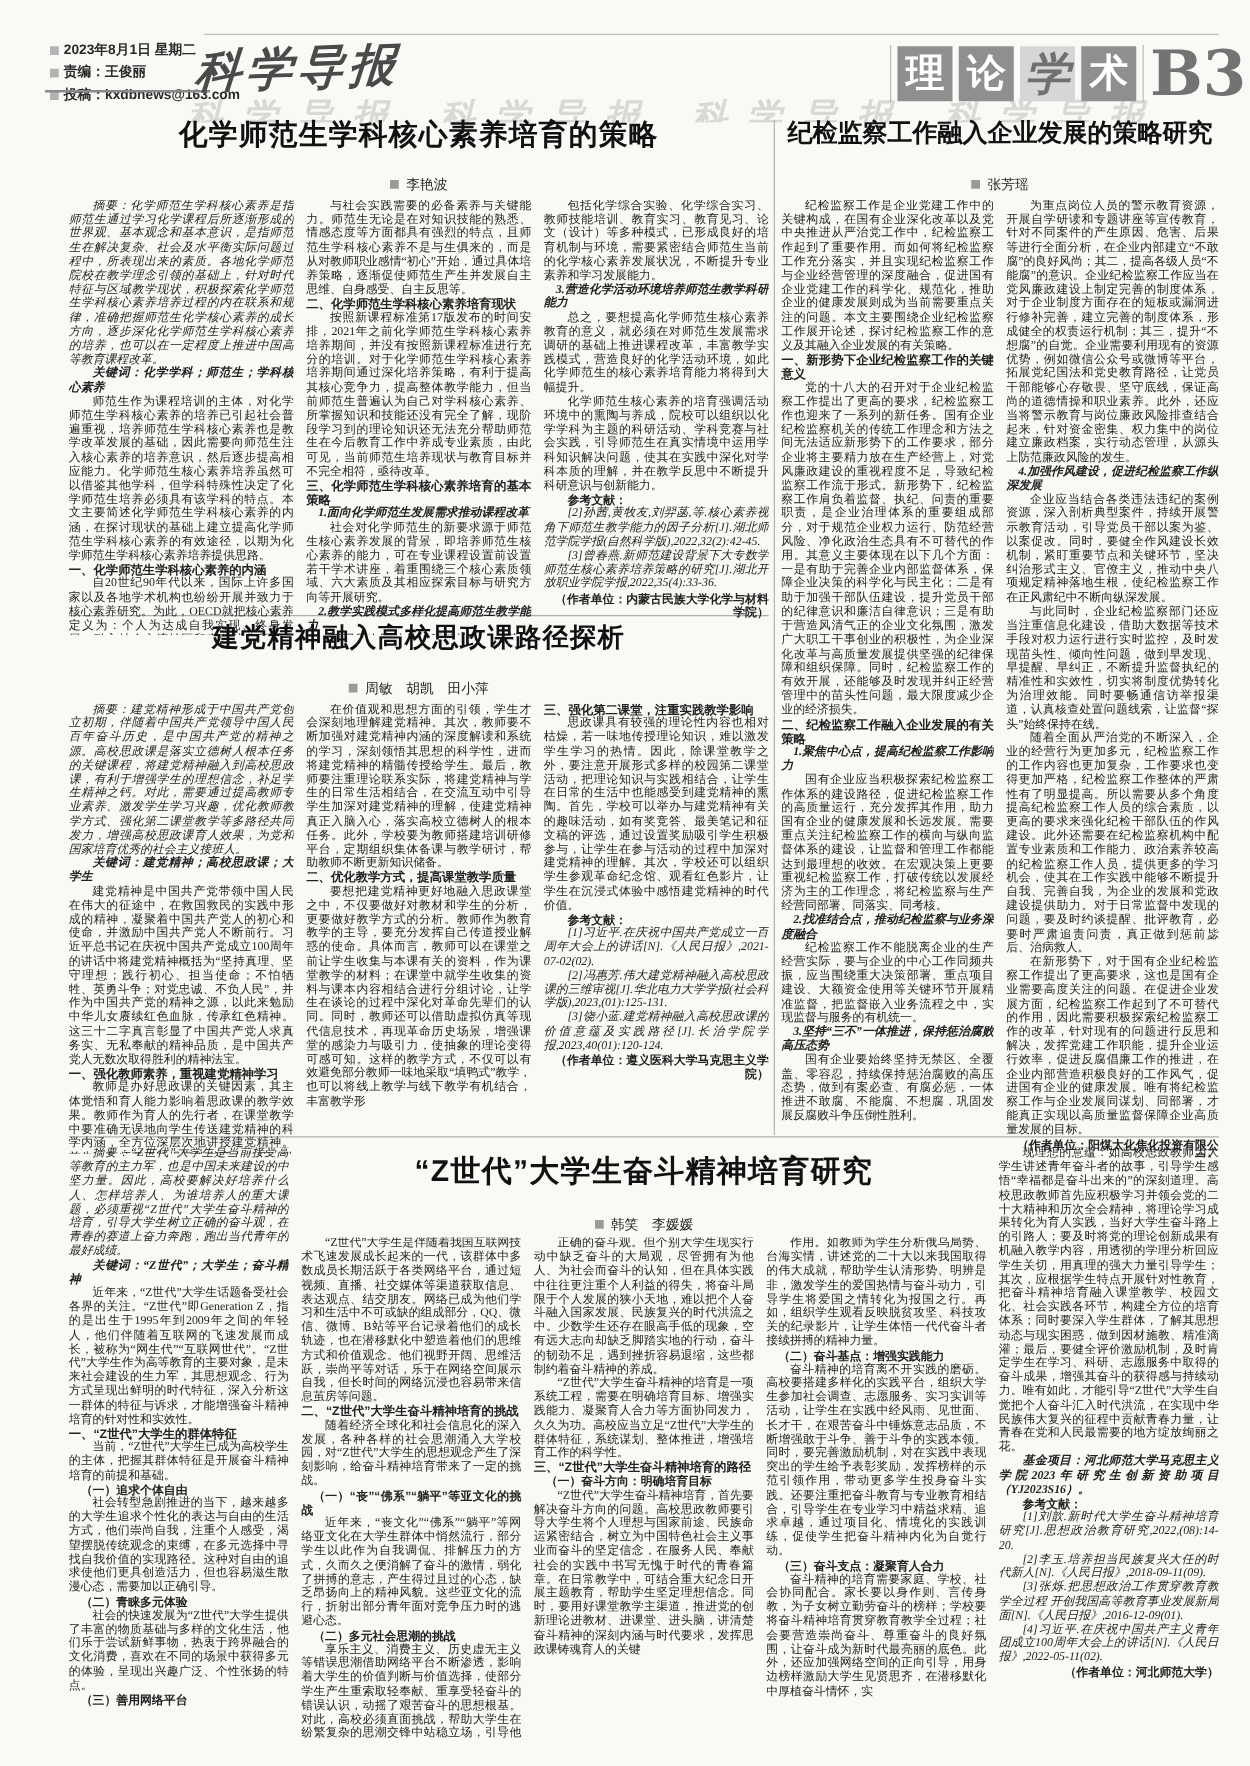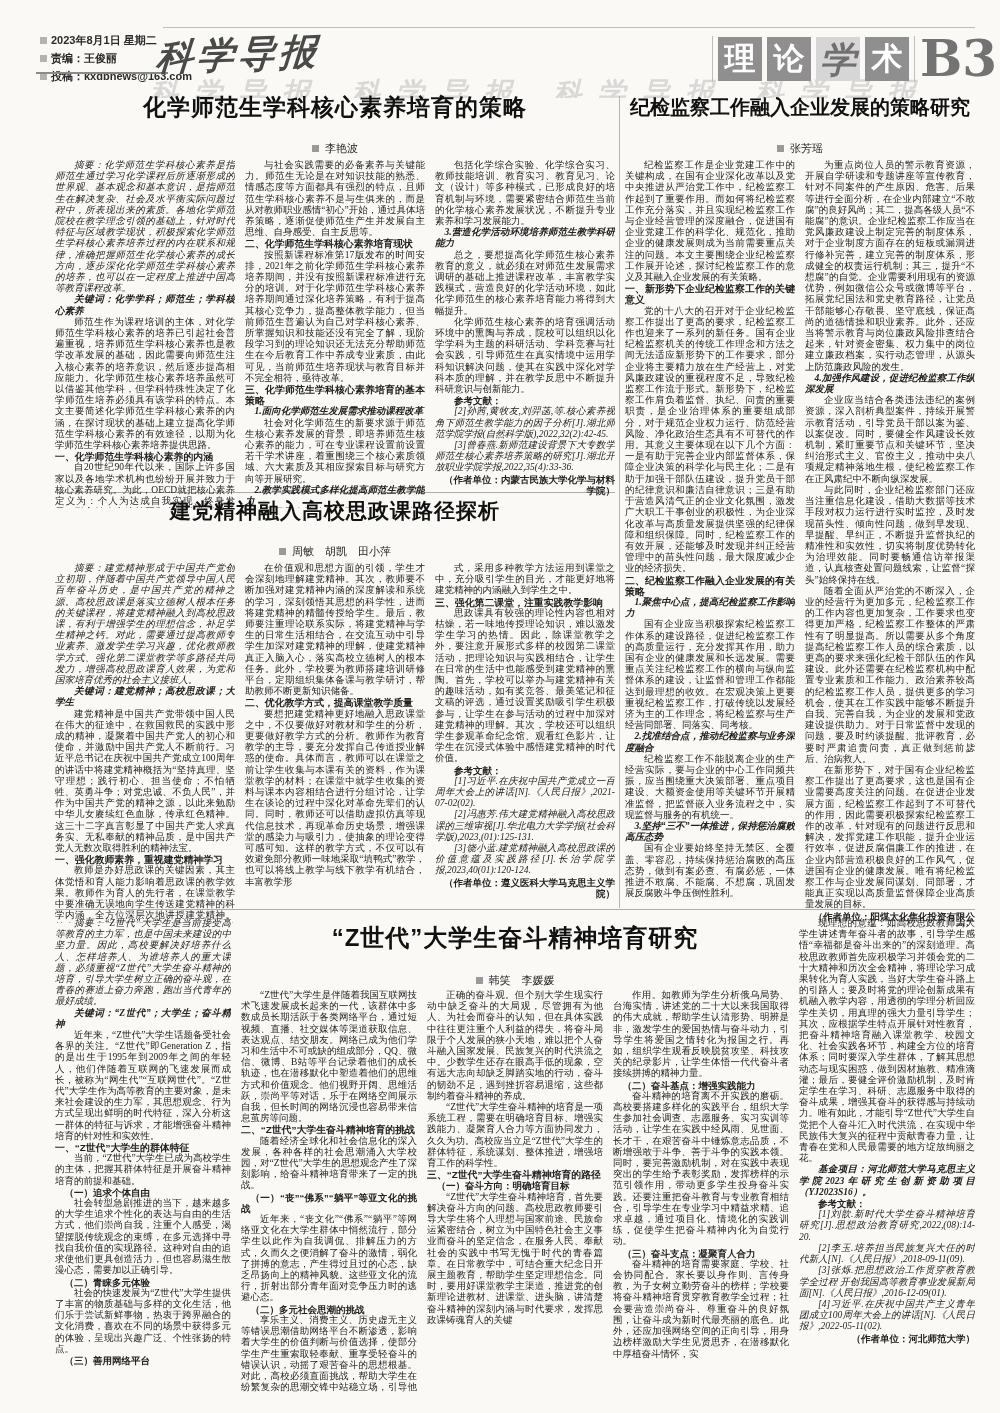--- a/index.html
+++ b/index.html
@@ -183,21 +183,20 @@
           <div class="blk p">建党精神是中国共产党带领中国人民在伟大的征途中，在救国救民的实践中形成的精神，凝聚着中国共产党人的初心和使命，并激励中国共产党人不断前行。习近平总书记在庆祝中国共产党成立100周年的讲话中将建党精神概括为“坚持真理、坚守理想；践行初心、担当使命；不怕牺牲、英勇斗争；对党忠诚、不负人民”，并作为中国共产党的精神之源，以此来勉励中华儿女赓续红色血脉，传承红色精神。这三十二字真言彰显了中国共产党人求真务实、无私奉献的精神品质，是中国共产党人无数次取得胜利的精神法宝。</div>
           <div class="blk h">一、强化教师素养，重视建党精神学习</div>
           <div class="blk p">教师是办好思政课的关键因素，其主体觉悟和育人能力影响着思政课的教学效果。教师作为育人的先行者，在课堂教学中要准确无误地向学生传送建党精神的科学内涵，全方位深层次地讲授建党精神。首先，教师要不断提高教书育人本领，做到教育者要先受教育。教师只有提高自身专业素养和教学能力，才能对建党精神把握到位，才能在课堂中更好地给学生讲述建党精神</div>
         </div>
         <div class="col">
           <div class="blk p">在价值观和思想方面的引领，学生才会深刻地理解建党精神。其次，教师要不断加强对建党精神内涵的深度解读和系统的学习，深刻领悟其思想的科学性，进而将建党精神的精髓传授给学生。最后，教师要注重理论联系实际，将建党精神与学生的日常生活相结合，在交流互动中引导学生加深对建党精神的理解，使建党精神真正入脑入心，落实高校立德树人的根本任务。此外，学校要为教师搭建培训研修平台，定期组织集体备课与教学研讨，帮助教师不断更新知识储备。</div>
           <div class="blk h">二、优化教学方式，提高课堂教学质量</div>
           <div class="blk p">要想把建党精神更好地融入思政课堂之中，不仅要做好对教材和学生的分析，更要做好教学方式的分析。教师作为教育教学的主导，要充分发挥自己传道授业解惑的使命。具体而言，教师可以在课堂之前让学生收集与本课有关的资料，作为课堂教学的材料；在课堂中就学生收集的资料与课本内容相结合进行分组讨论，让学生在谈论的过程中深化对革命先辈们的认同。同时，教师还可以借助虚拟仿真等现代信息技术，再现革命历史场景，增强课堂的感染力与吸引力，使抽象的理论变得可感可知。这样的教学方式，不仅可以有效避免部分教师一味地采取“填鸭式”教学，也可以将线上教学与线下教学有机结合，丰富教学形</div>
         </div>
         <div class="col">
-          <div class="blk p">式，采用多种教学方法运用到课堂之中，充分吸引学生的目光，才能更好地将建党精神的内涵融入到学生之中。</div>
           <div class="blk h">三、强化第二课堂，注重实践教学影响</div>
           <div class="blk p">思政课具有较强的理论性内容也相对枯燥，若一味地传授理论知识，难以激发学生学习的热情。因此，除课堂教学之外，要注意开展形式多样的校园第二课堂活动，把理论知识与实践相结合，让学生在日常的生活中也能感受到建党精神的熏陶。首先，学校可以举办与建党精神有关的趣味活动，如有奖竞答、最美笔记和征文稿的评选，通过设置奖励吸引学生积极参与，让学生在参与活动的过程中加深对建党精神的理解。其次，学校还可以组织学生参观革命纪念馆、观看红色影片，让学生在沉浸式体验中感悟建党精神的时代价值。</div>
           <div class="blk refh">参考文献：</div>
           <div class="blk ref">[1]习近平.在庆祝中国共产党成立一百周年大会上的讲话[N].《人民日报》,2021-07-02(02).</div>
           <div class="blk ref">[2]冯惠芳.伟大建党精神融入高校思政课的三维审视[J].华北电力大学学报(社会科学版),2023,(01):125-131.</div>
           <div class="blk ref">[3]饶小蓝.建党精神融入高校思政课的价值意蕴及实践路径[J].长治学院学报,2023,40(01):120-124.</div>
           <div class="blk unit">（作者单位：遵义医科大学马克思主义学院）</div>
         </div>
       </div>
   </section>

